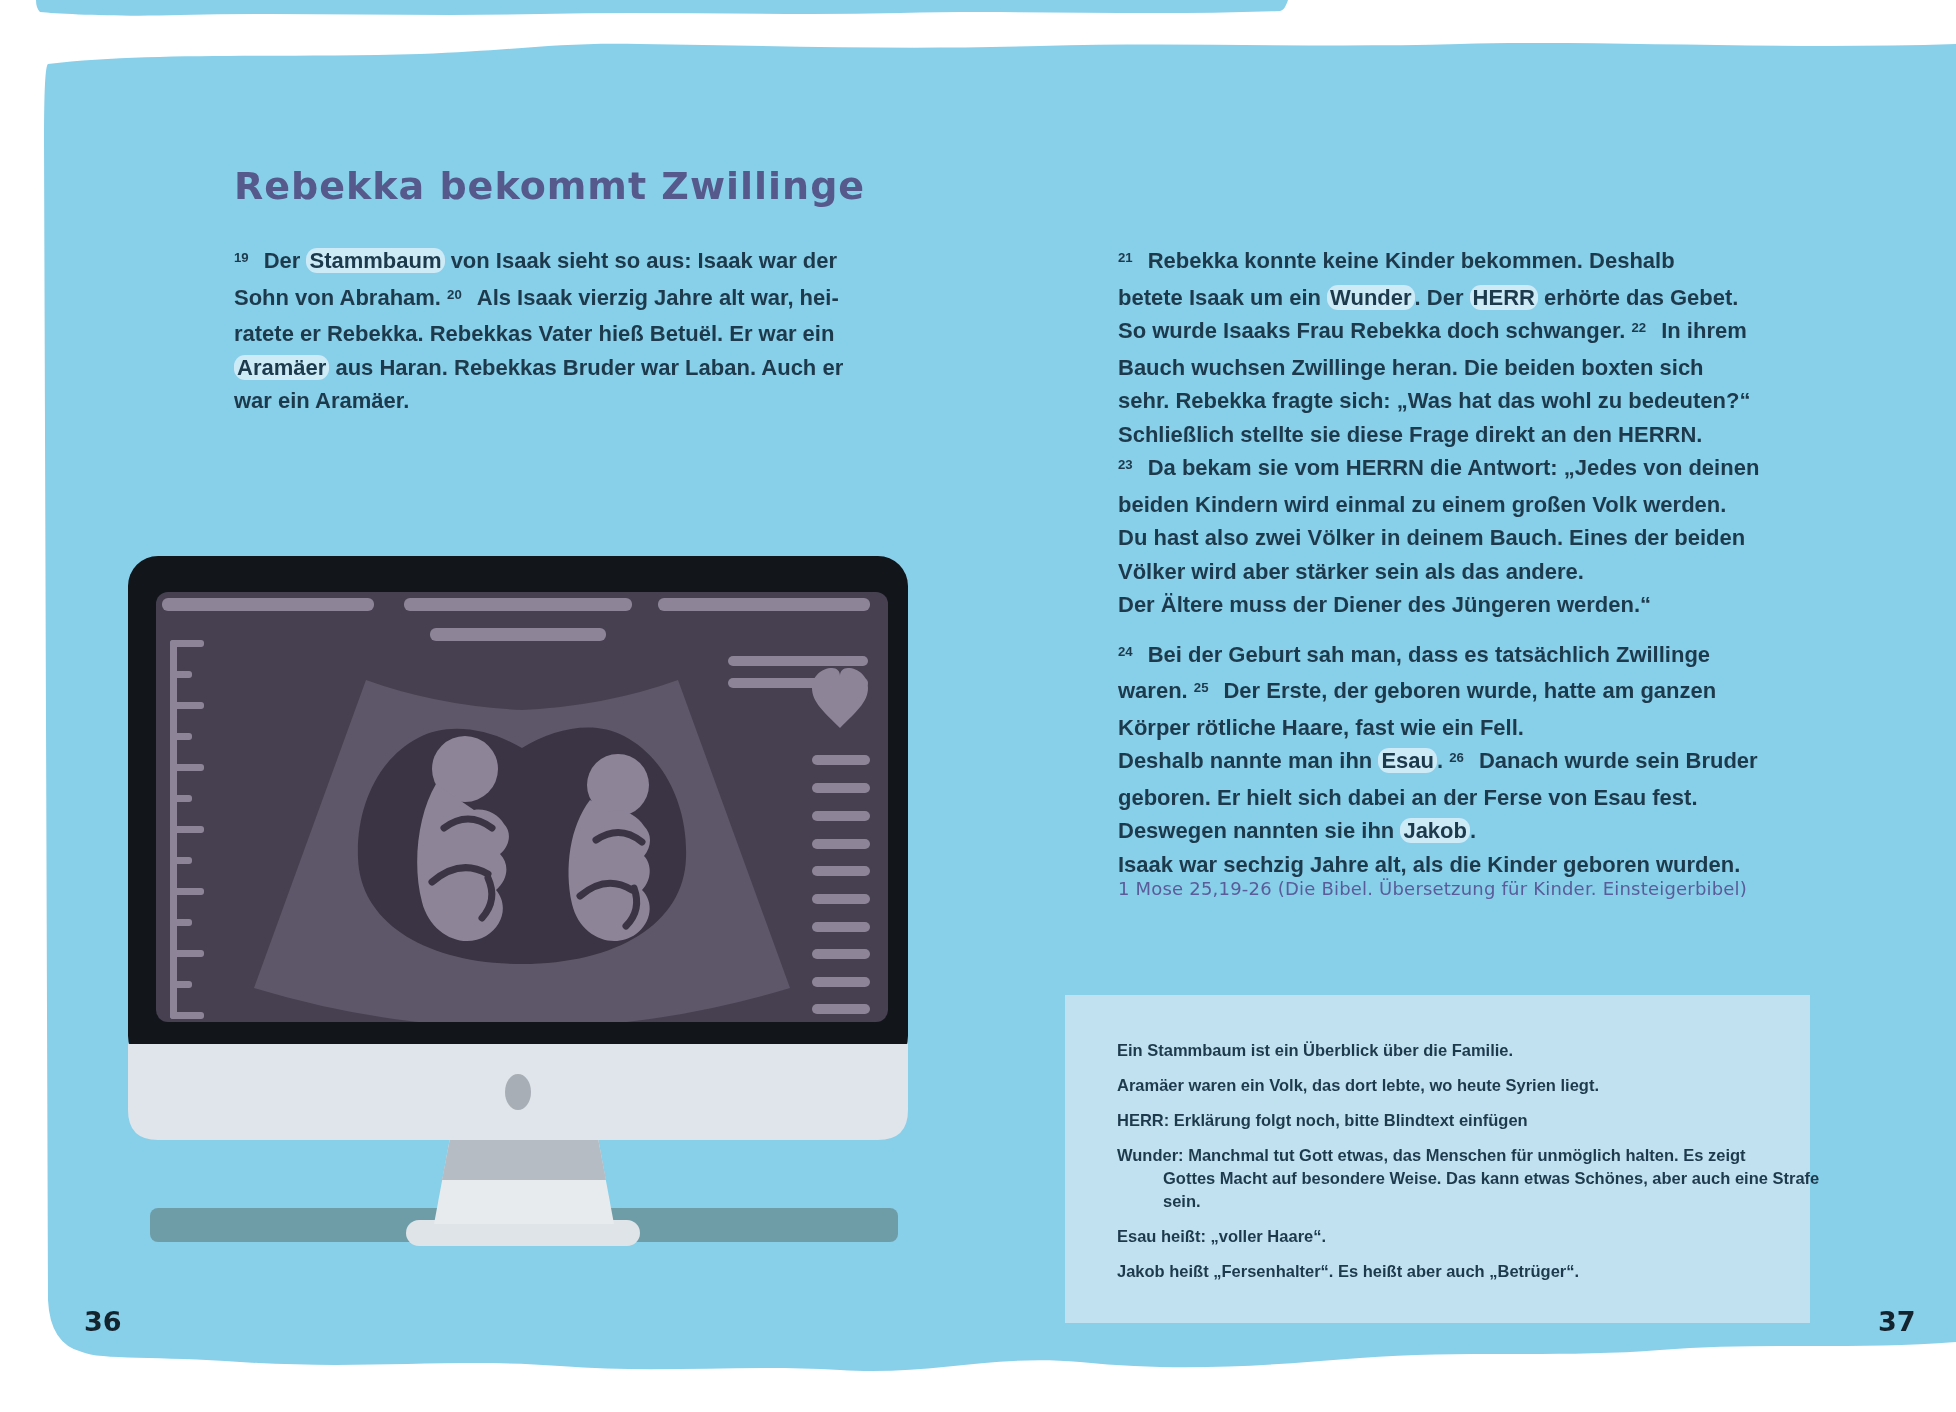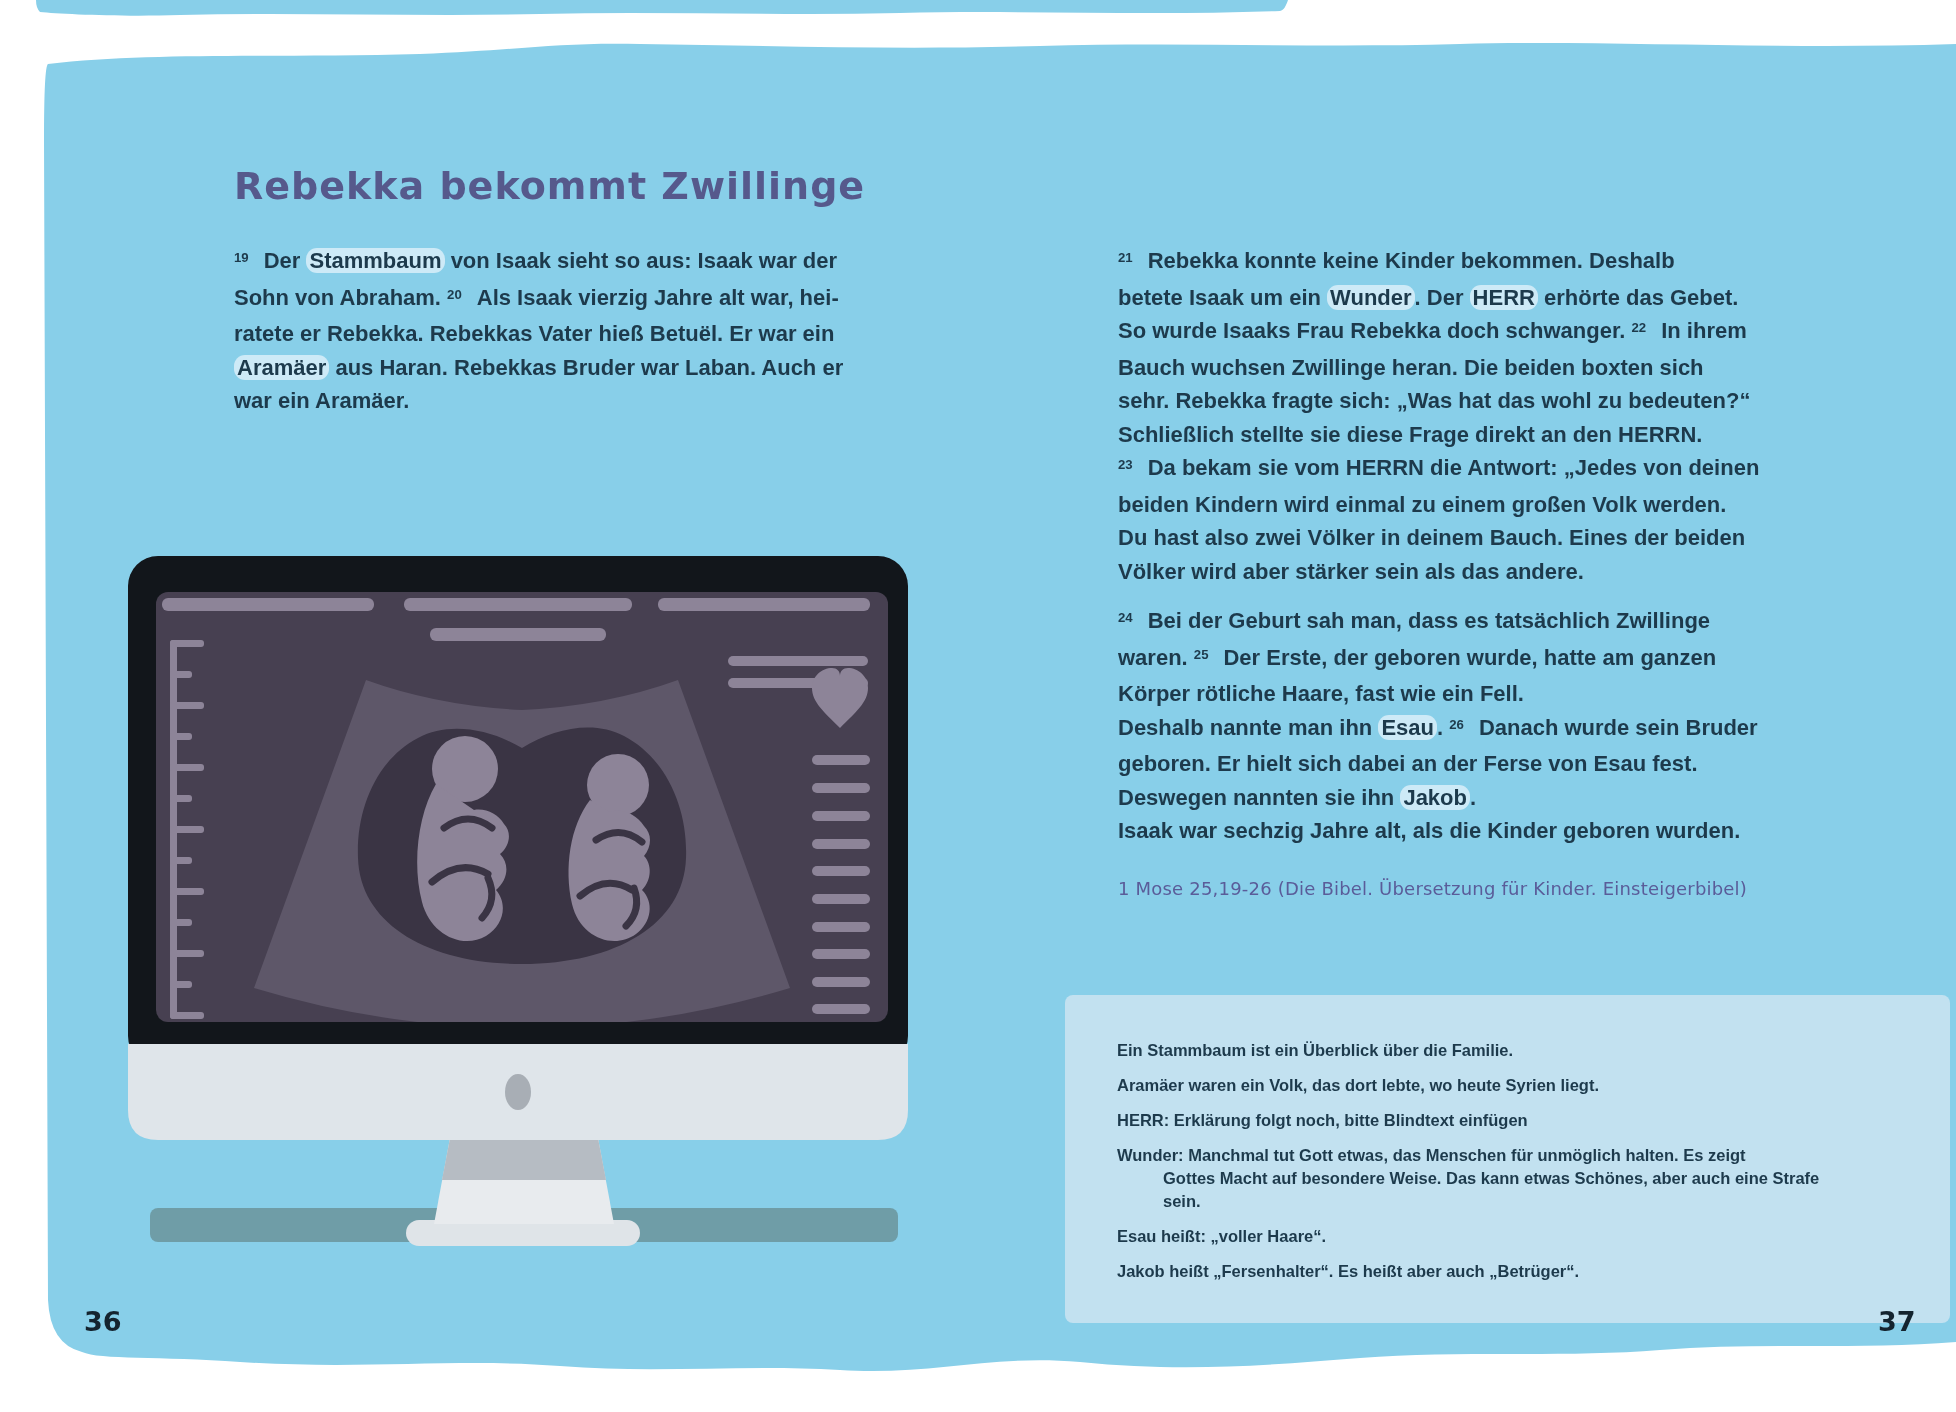--- a/index.html
+++ b/index.html
@@ -30,22 +30,22 @@
   #right-col{left:1118px;top:244px;width:660px;}
   #right-para2{margin-top:16px;}
   .citation{
     left:1118px;top:878px;
     font-family:"DejaVu Sans", sans-serif;
     font-size:18px;font-weight:400;letter-spacing:0.2px;
     color:var(--c-citation);
   }
 
   #gloss-box{
-    left:1065px;top:995px;width:885px;height:328px;
-    background:var(--c-panel);border-radius:8px;
+    left:1065px;top:995px;width:745px;height:328px;
+    background:var(--c-panel);border-radius:0;
     box-sizing:border-box;padding:44px 20px 0 52px;
   }
   #gloss-box .bodytext{font-size:16.5px;line-height:23px;}
   .g-entry{margin-bottom:12px;}
 
   .pagenum{
     font-family:"DejaVu Sans", sans-serif;
     font-size:27px;font-weight:700;color:var(--c-pagenum);
     top:1306px;
   }
@@ -107,20 +107,21 @@
       <div class="tline"><span class="sup">21</span><span>Rebekka konnte keine Kinder bekommen. Deshalb</span></div>
       <div class="tline"><span>betete Isaak um ein </span><span class="hl">Wunder</span><span>. Der </span><span class="hl">HERR</span><span> erhörte das Gebet.</span></div>
       <div class="tline"><span>So wurde Isaaks Frau Rebekka doch schwanger. </span><span class="sup">22</span><span>In ihrem</span></div>
       <div class="tline"><span>Bauch wuchsen Zwillinge heran. Die beiden boxten sich</span></div>
       <div class="tline"><span>sehr. Rebekka fragte sich: „Was hat das wohl zu bedeuten?“</span></div>
       <div class="tline"><span>Schließlich stellte sie diese Frage direkt an den HERRN.</span></div>
       <div class="tline"><span class="sup">23</span><span>Da bekam sie vom HERRN die Antwort: „Jedes von deinen</span></div>
       <div class="tline"><span>beiden Kindern wird einmal zu einem großen Volk werden.</span></div>
       <div class="tline"><span>Du hast also zwei Völker in deinem Bauch. Eines der beiden</span></div>
       <div class="tline"><span>Völker wird aber stärker sein als das andere.</span></div>
+      <div class="tline"><span>Der Ältere muss der Diener des Jüngeren werden.“</span></div>
     </div>
   <div id="right-para2">
       <div class="tline"><span class="sup">24</span><span>Bei der Geburt sah man, dass es tatsächlich Zwillinge</span></div>
       <div class="tline"><span>waren. </span><span class="sup">25</span><span>Der Erste, der geboren wurde, hatte am ganzen</span></div>
       <div class="tline"><span>Körper rötliche Haare, fast wie ein Fell.</span></div>
       <div class="tline"><span>Deshalb nannte man ihn </span><span class="hl">Esau</span><span>. </span><span class="sup">26</span><span>Danach wurde sein Bruder</span></div>
       <div class="tline"><span>geboren. Er hielt sich dabei an der Ferse von Esau fest.</span></div>
       <div class="tline"><span>Deswegen nannten sie ihn </span><span class="hl">Jakob</span><span>.</span></div>
       <div class="tline"><span>Isaak war sechzig Jahre alt, als die Kinder geboren wurden.</span></div>
     </div>

